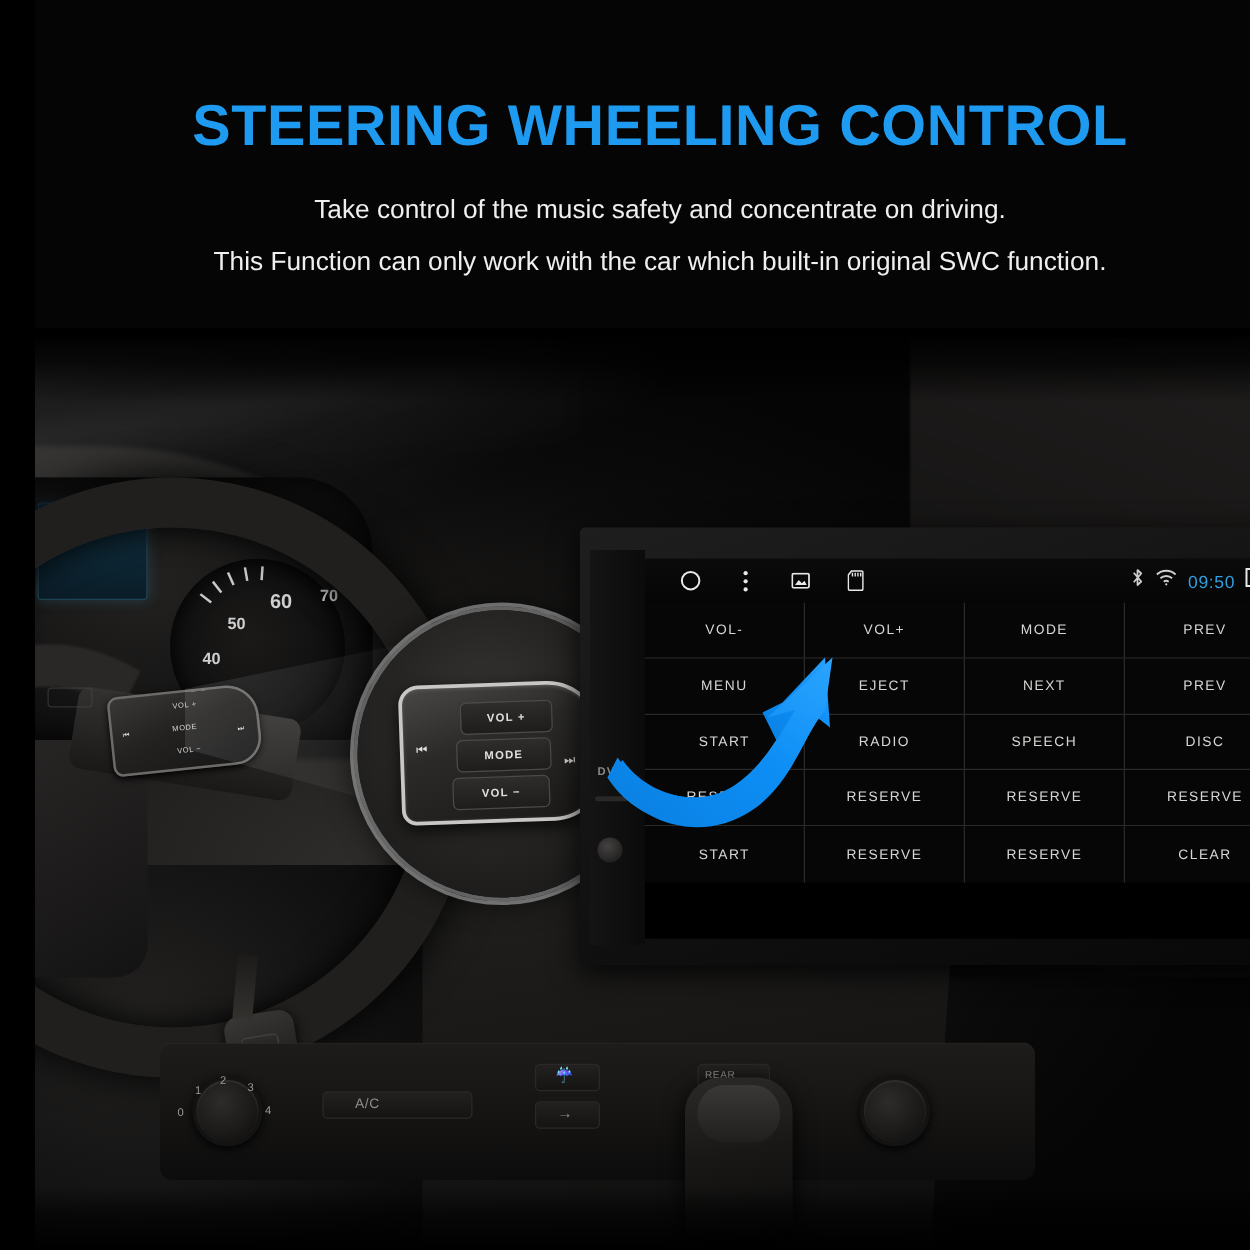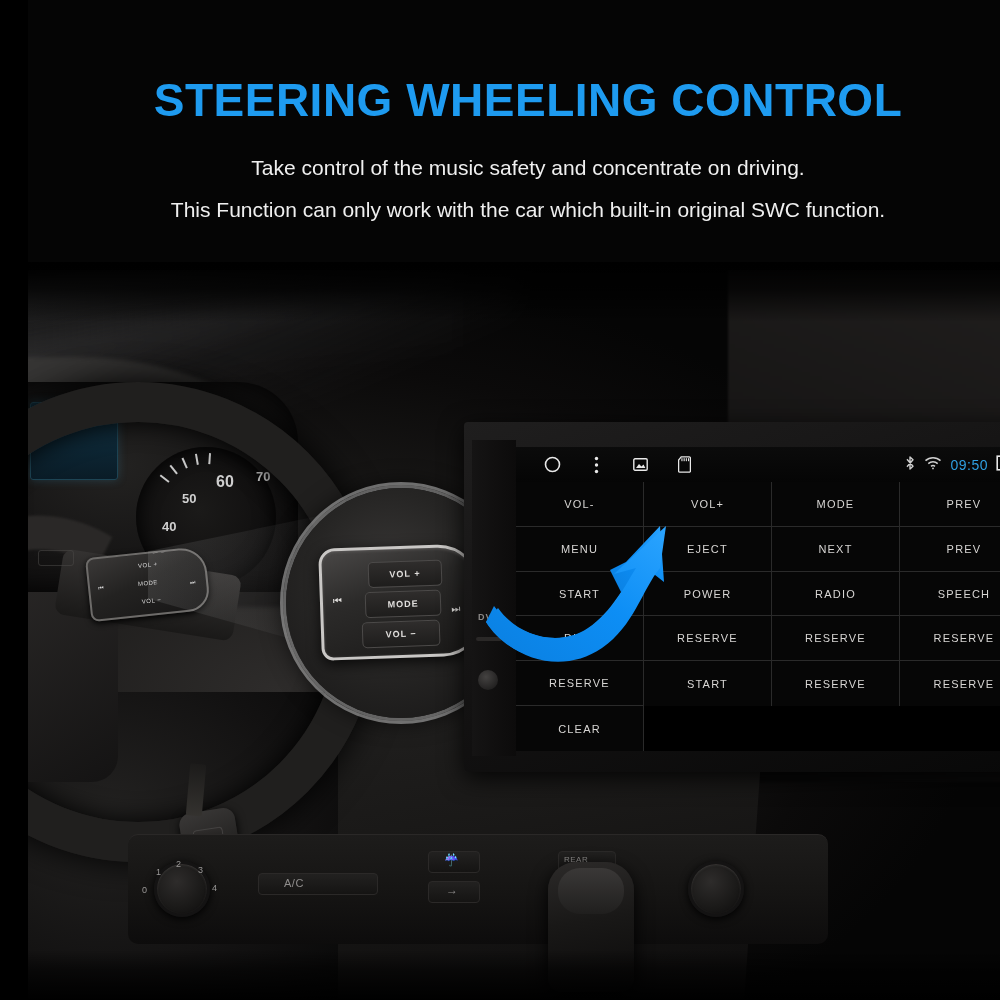--- a/index.html
+++ b/index.html
@@ -371,21 +371,20 @@
         <div class="grid">
           <div class="cell">VOL-</div>
           <div class="cell">VOL+</div>
           <div class="cell">MODE</div>
           <div class="cell">PREV</div>
           <div class="cell">MENU</div>
           <div class="cell">EJECT</div>
           <div class="cell">NEXT</div>
           <div class="cell">PREV</div>
           <div class="cell">START</div>
-          <div class="cell">POWER</div>
           <div class="cell">RADIO</div>
           <div class="cell">SPEECH</div>
           <div class="cell">DISC</div>
           <div class="cell">RESERVE</div>
           <div class="cell">RESERVE</div>
           <div class="cell">RESERVE</div>
           <div class="cell">RESERVE</div>
           <div class="cell">START</div>
           <div class="cell">RESERVE</div>
           <div class="cell">RESERVE</div>

